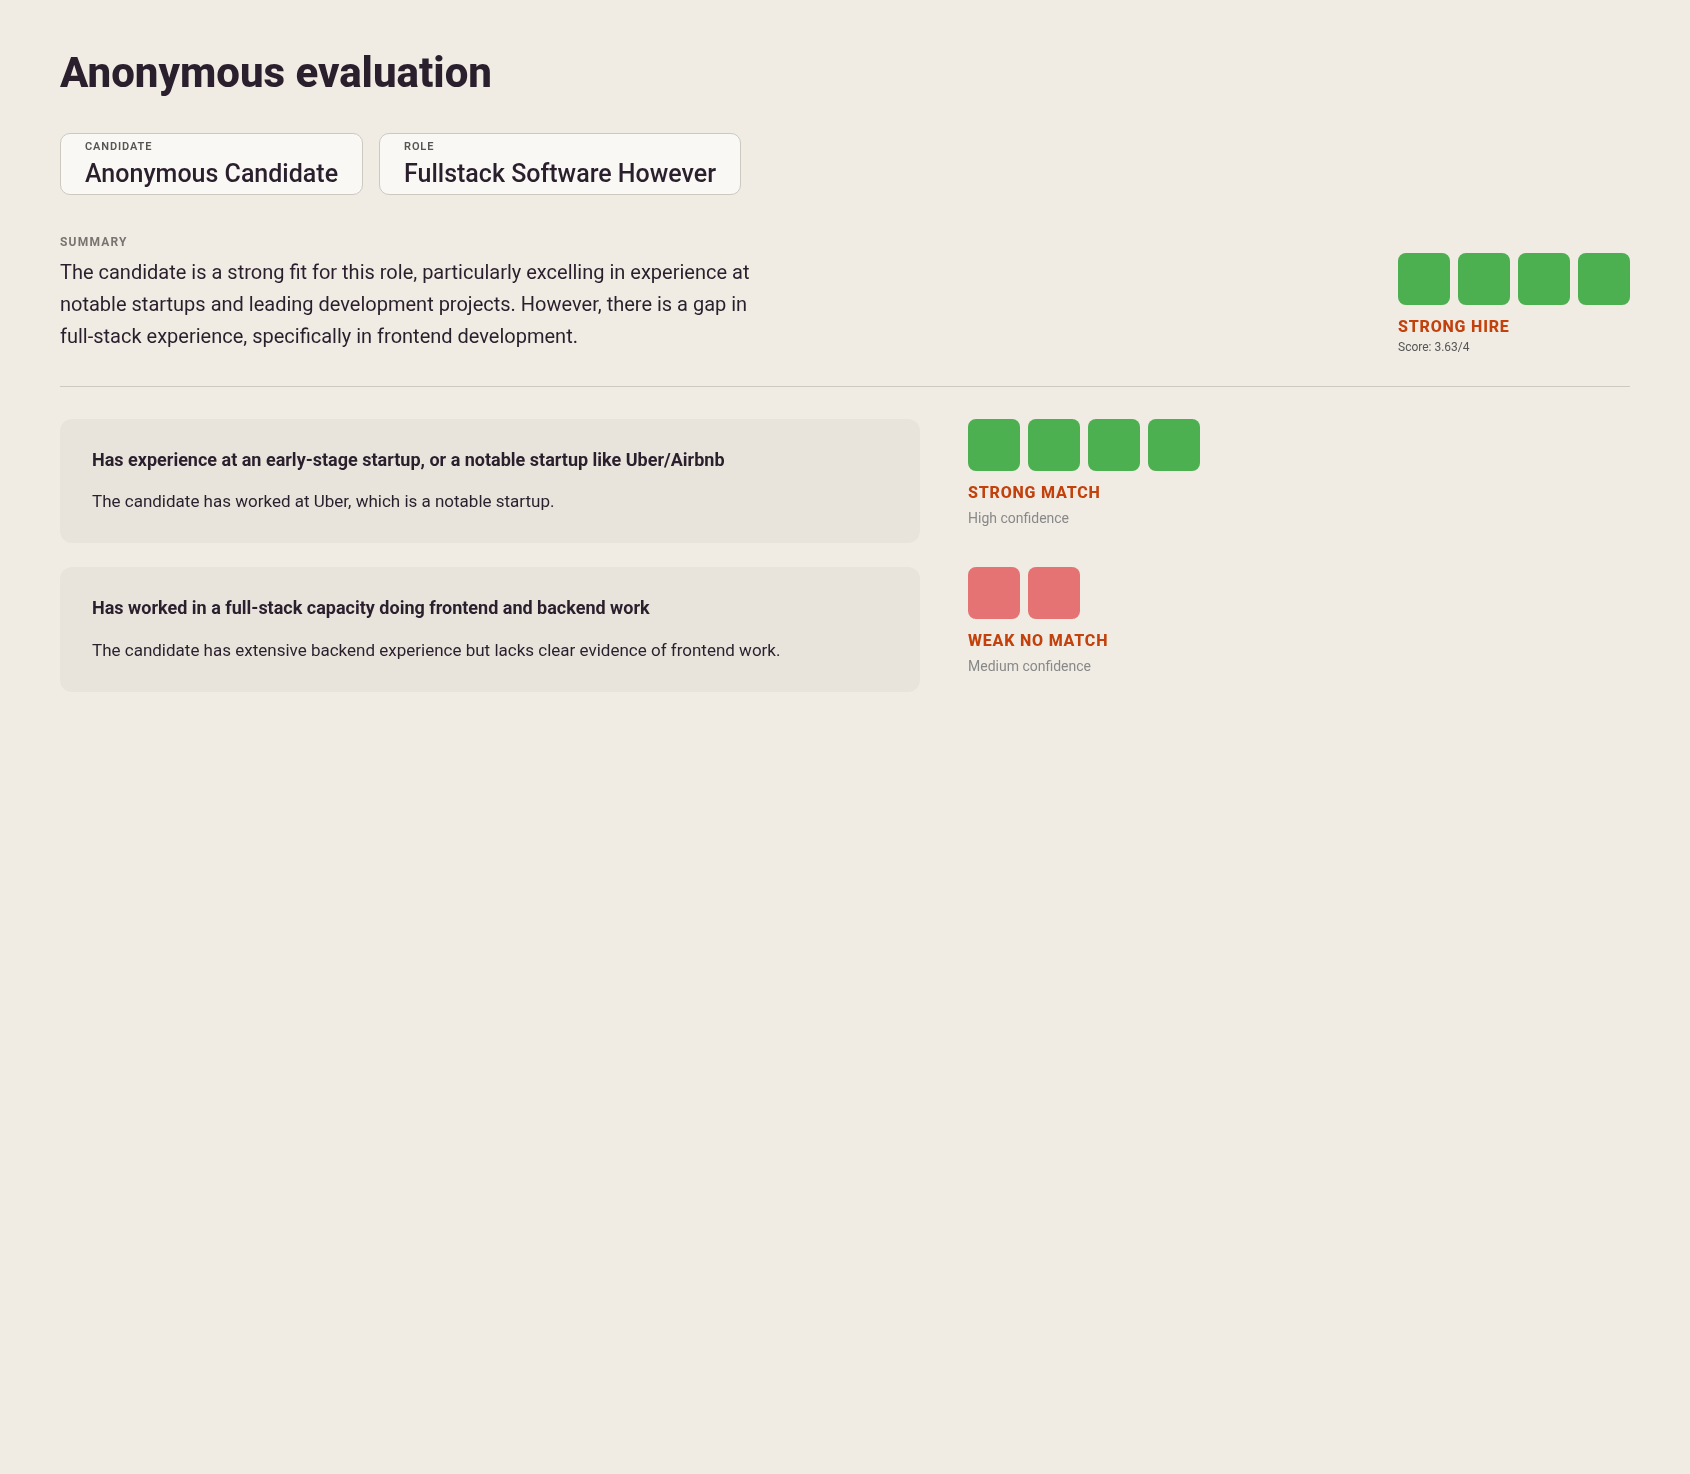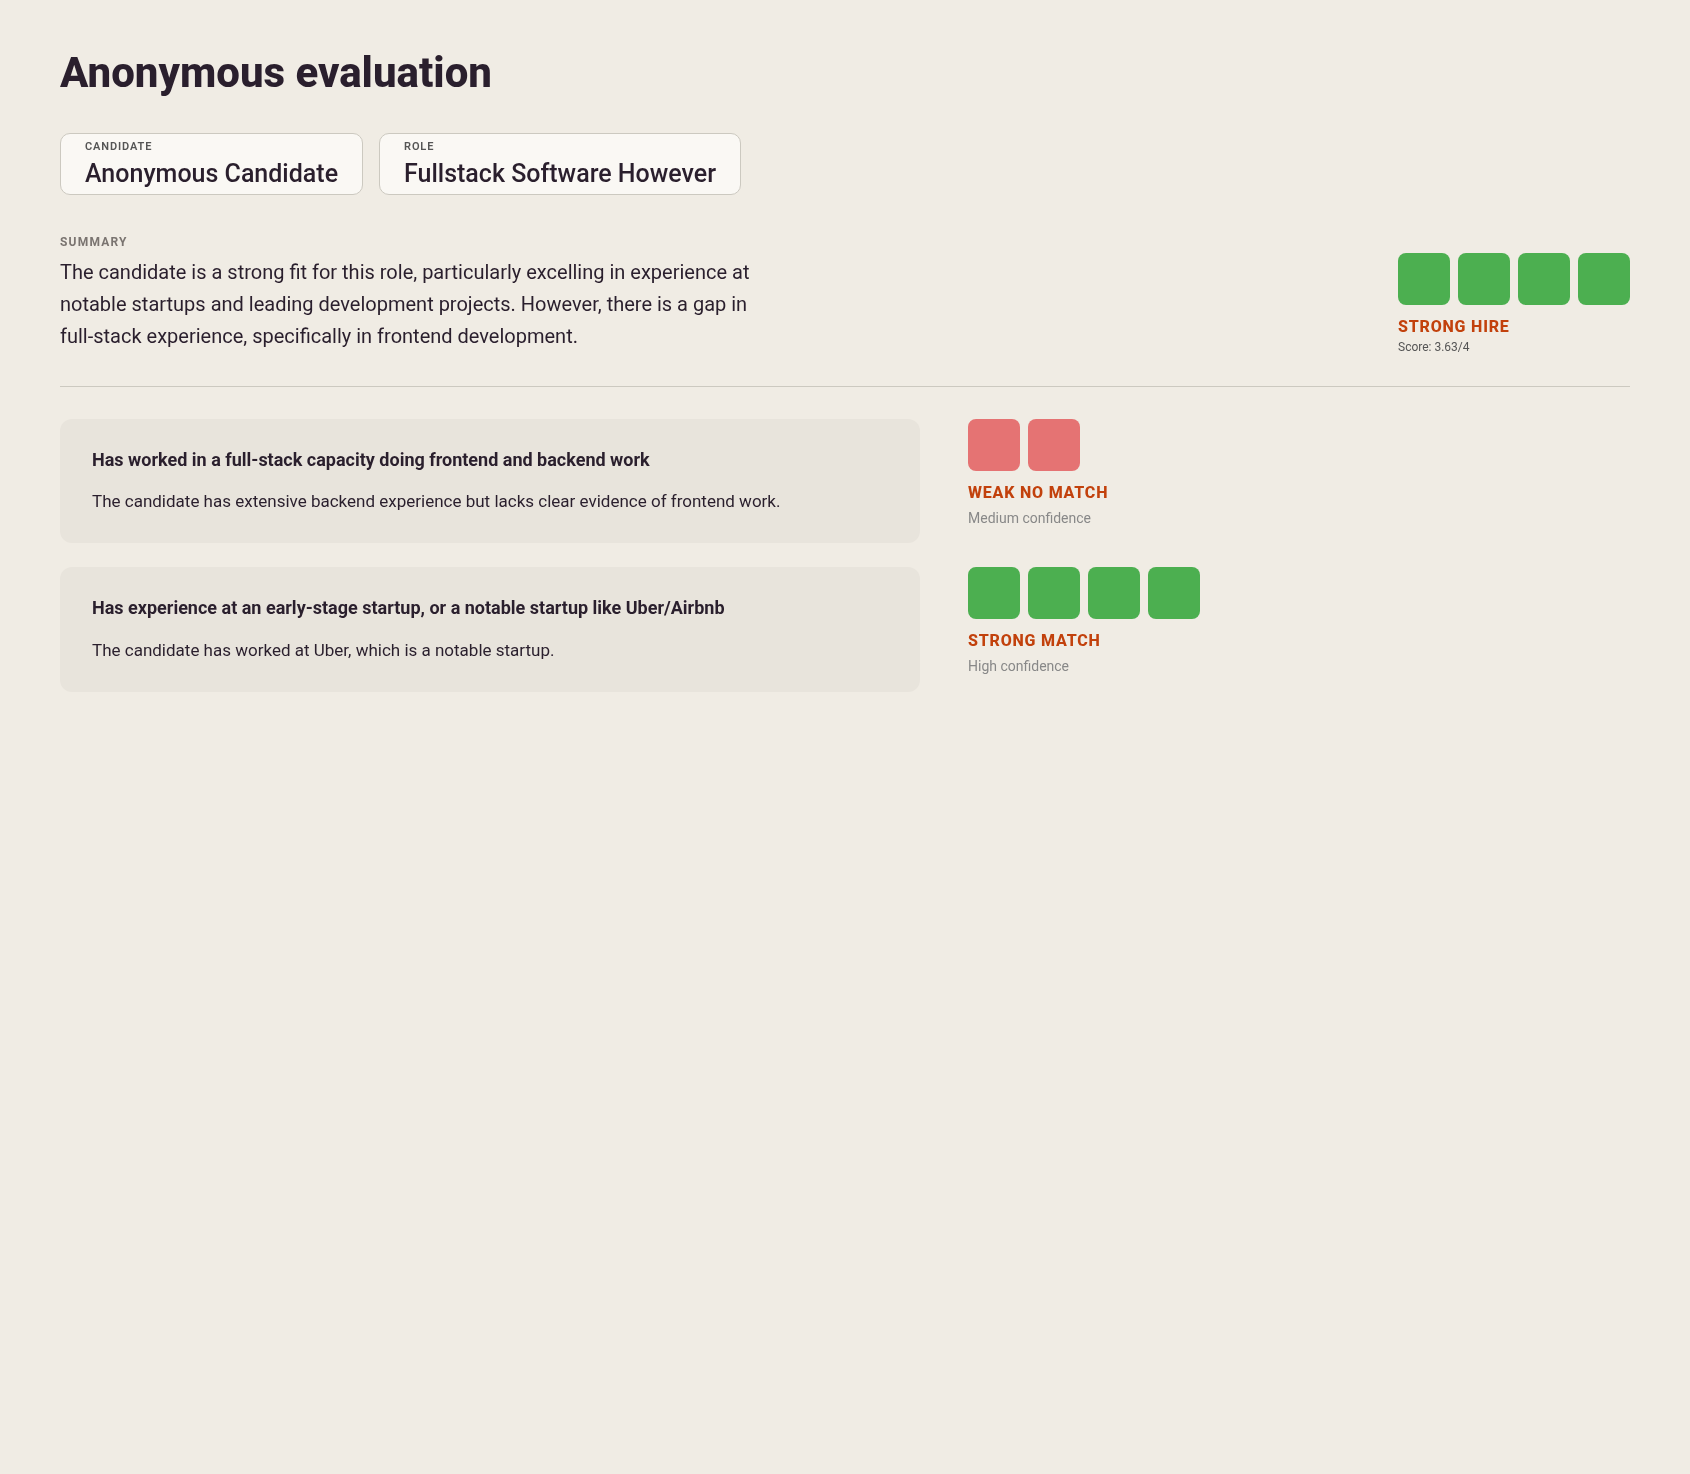--- a/index.html
+++ b/index.html
@@ -206,41 +206,41 @@
       <div class="score-value">Score: 3.63/4</div>
     </div>
   </div>
 </div>
 
 <hr class="divider">
 
 <div class="criteria-section" id="criteria-container">
     <div class="criteria-row">
       <div class="criteria-card">
+        <div class="criteria-title">Has experience at an early-stage startup, or a notable startup like Uber/Airbnb</div>
+        <div class="criteria-desc">The candidate has worked at Uber, which is a notable startup.</div>
+      </div>
+      <div class="criteria-score">
+        <div class="score-squares">
+          <div class="square square-green"></div>
+          <div class="square square-green"></div>
+          <div class="square square-green"></div>
+          <div class="square square-green"></div>
+        </div>
+        <div class="score-label">STRONG MATCH</div>
+        <div class="confidence-label">High confidence</div>
+      </div>
+    </div>
+    <div class="criteria-row">
+      <div class="criteria-card">
         <div class="criteria-title">Has worked in a full-stack capacity doing frontend and backend work</div>
         <div class="criteria-desc">The candidate has extensive backend experience but lacks clear evidence of frontend work.</div>
       </div>
       <div class="criteria-score">
         <div class="score-squares">
           <div class="square square-red"></div>
           <div class="square square-red"></div>
         </div>
         <div class="score-label">WEAK NO MATCH</div>
         <div class="confidence-label">Medium confidence</div>
       </div>
     </div>
-    <div class="criteria-row">
-      <div class="criteria-card">
-        <div class="criteria-title">Has experience at an early-stage startup, or a notable startup like Uber/Airbnb</div>
-        <div class="criteria-desc">The candidate has worked at Uber, which is a notable startup.</div>
-      </div>
-      <div class="criteria-score">
-        <div class="score-squares">
-          <div class="square square-green"></div>
-          <div class="square square-green"></div>
-          <div class="square square-green"></div>
-          <div class="square square-green"></div>
-        </div>
-        <div class="score-label">STRONG MATCH</div>
-        <div class="confidence-label">High confidence</div>
-      </div>
-    </div>
   </div>
 
 </body></html>

